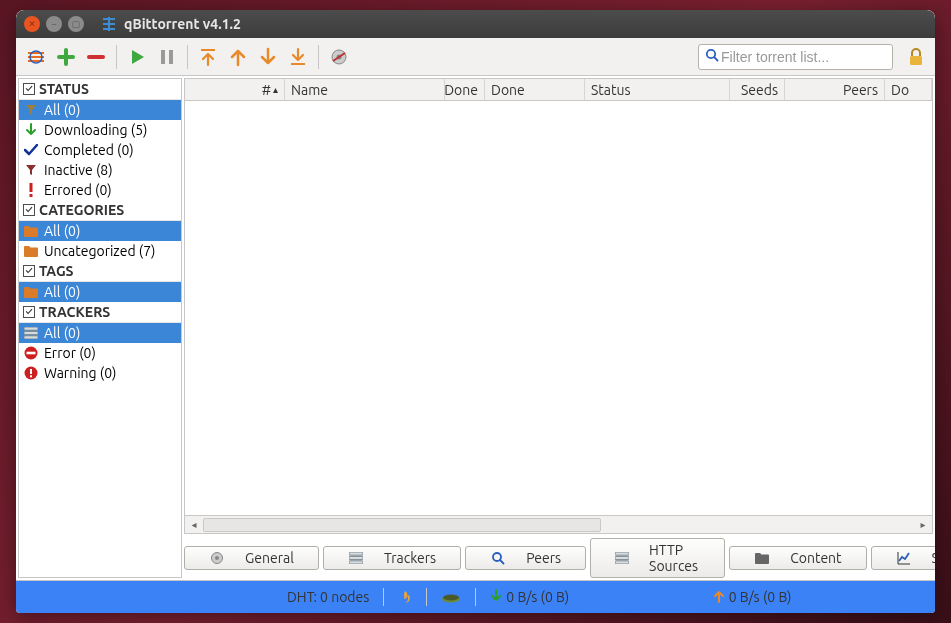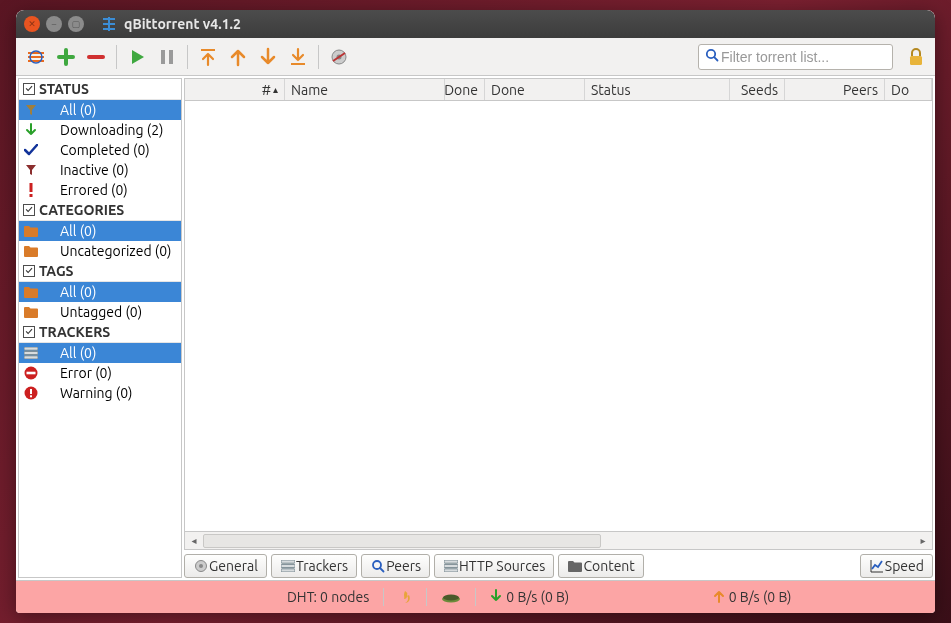--- a/index.html
+++ b/index.html
@@ -137,21 +137,21 @@
   .section-header .chk {
     width: 12px; height: 12px;
     border: 1px solid #4d4d4d;
     display:inline-flex;align-items:center;justify-content:center;
     font-size:10px;line-height:1;color:#333;
   }
   .sideitem {
     display: flex;
     align-items: center;
     padding: 1px 4px;
-    gap: 21px;
+    gap: 5px;
     cursor: pointer;
     line-height: 18px;
   }
   .sideitem .ic { width: 16px; height:16px; display:inline-flex;align-items:center;justify-content:center;}
   .sideitem.selected {
     background: #3b86d6;
     color: #fff;
   }
   .main {
     flex: 1;
@@ -203,35 +203,35 @@
 
   .details-tabs {
     margin-top: 4px;
     display: flex;
     align-items: center;
     gap: 4px;
   }
   .dtab {
     display: inline-flex;
     align-items: center;
-    gap: 0;
-    padding: 3px 8px;
+    gap: 20px;
+    padding: 3px 24px;
     border: 1px solid #b1afa9;
     border-radius: 3px;
     background: linear-gradient(to bottom, #fefefd, #ecebea);
     font-size: 14px;
     color: #333;
     cursor: pointer;
   }
   .dtab .ic {width:16px;height:16px;display:inline-flex;align-items:center;justify-content:center;}
   .dtab.right { margin-left:auto;}
 
   .statusbar {
     height: 28px;
-    background: #fca5a5;
+    background: #3b82f6;
     border-top: 1px solid #c7c7c7;
     display: flex;
     align-items: center;
     padding: 16px 8px;
     gap: 8px;
     font-size: 14px;
     color: #333;
   }
   .statusbar .sep {
     width:1px; height:18px; background:#c7c7c7; margin:0 6px;
@@ -348,37 +348,37 @@
             </svg>
           </span>
           <span>All (0)</span>
         </div>
         <div class="sideitem">
           <span class="ic">
             <svg width="12" height="14" viewBox="0 0 12 14">
               <path d="M6 1v10M2 7l4 4 4-4" stroke="#2aa02a" stroke-width="2" fill="none" stroke-linecap="round" stroke-linejoin="round"></path>
             </svg>
           </span>
-          <span>Downloading (2)</span>
+          <span>Downloading (5)</span>
         </div>
         <div class="sideitem">
           <span class="ic">
             <svg width="14" height="12" viewBox="0 0 14 12">
               <path d="M1 6l4 4 8-9" stroke="#12339a" stroke-width="2.5" fill="none" stroke-linecap="round" stroke-linejoin="round"></path>
             </svg>
           </span>
           <span>Completed (0)</span>
         </div>
         <div class="sideitem">
           <span class="ic">
             <svg width="12" height="12" viewBox="0 0 12 12">
               <path d="M1 1h10L7 6v5l-2-1V6z" fill="#8b2e2e"></path>
             </svg>
           </span>
-          <span>Inactive (0)</span>
+          <span>Inactive (8)</span>
         </div>
         <div class="sideitem">
           <span class="ic">
             <svg width="6" height="14" viewBox="0 0 6 14">
               <rect x="1.5" y="0" width="3" height="9" fill="#cc2020"></rect>
               <rect x="1.5" y="11" width="3" height="3" fill="#cc2020"></rect>
             </svg>
           </span>
           <span>Errored (0)</span>
         </div>
@@ -393,41 +393,33 @@
             </svg>
           </span>
           <span>All (0)</span>
         </div>
         <div class="sideitem">
           <span class="ic">
             <svg width="14" height="12" viewBox="0 0 14 12">
               <path d="M0 2a1 1 0 011-1h4l1.5 1.5H13a1 1 0 011 1V11a1 1 0 01-1 1H1a1 1 0 01-1-1z" fill="#d97b29"></path>
             </svg>
           </span>
-          <span>Uncategorized (0)</span>
+          <span>Uncategorized (7)</span>
         </div>
         <div class="section-header">
           <span class="chk">✓</span>
           <span>TAGS</span>
         </div>
         <div class="sideitem selected">
           <span class="ic">
             <svg width="14" height="12" viewBox="0 0 14 12">
               <path d="M0 2a1 1 0 011-1h4l1.5 1.5H13a1 1 0 011 1V11a1 1 0 01-1 1H1a1 1 0 01-1-1z" fill="#d97b29"></path>
             </svg>
           </span>
           <span>All (0)</span>
-        </div>
-        <div class="sideitem">
-          <span class="ic">
-            <svg width="14" height="12" viewBox="0 0 14 12">
-              <path d="M0 2a1 1 0 011-1h4l1.5 1.5H13a1 1 0 011 1V11a1 1 0 01-1 1H1a1 1 0 01-1-1z" fill="#d97b29"></path>
-            </svg>
-          </span>
-          <span>Untagged (0)</span>
         </div>
         <div class="section-header">
           <span class="chk">✓</span>
           <span>TRACKERS</span>
         </div>
         <div class="sideitem selected">
           <span class="ic">
             <svg width="14" height="12" viewBox="0 0 14 12">
               <rect x="0" y="0" width="14" height="3.2" rx="1" fill="#d8dcde" stroke="#7a8a92"></rect>
               <rect x="0" y="4.4" width="14" height="3.2" rx="1" fill="#d8dcde" stroke="#7a8a92"></rect>

